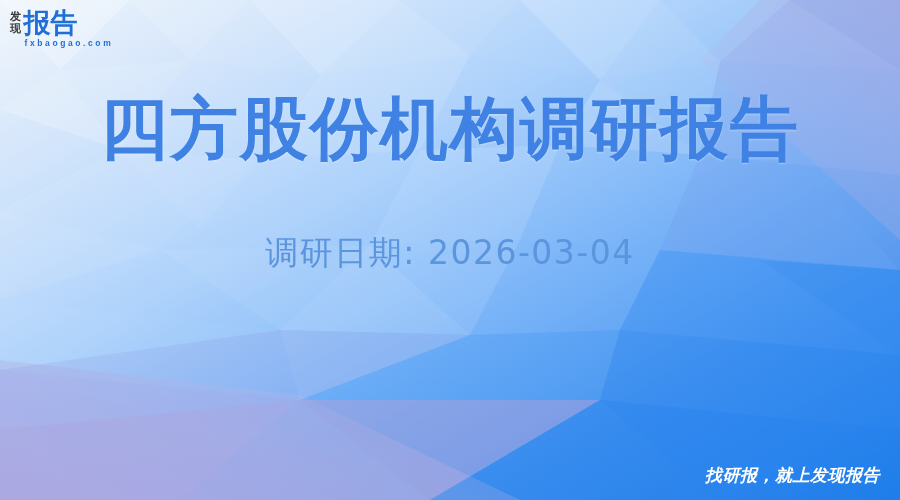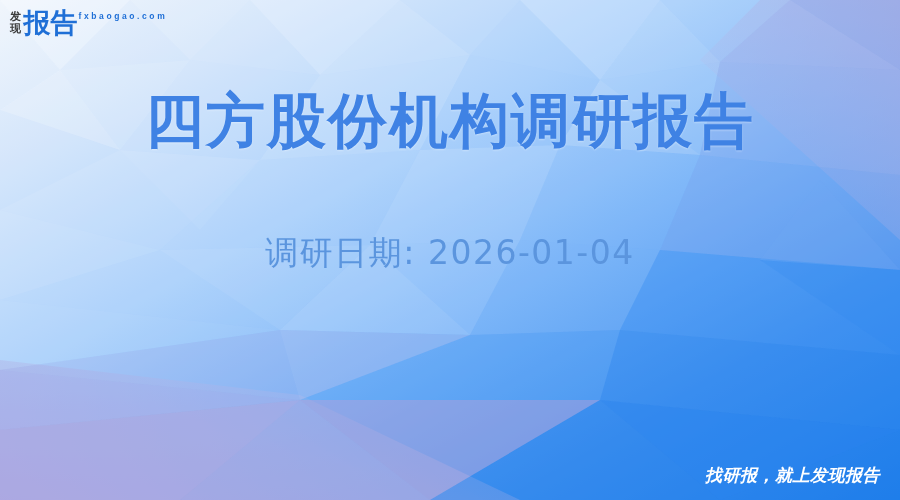--- a/index.html
+++ b/index.html
@@ -44,21 +44,21 @@
   #logo-stack span {
     font-family: "DejaVu Sans", sans-serif;
     font-size: 11px;
     line-height: 12px;
     font-weight: 700;
     color: #3c3c3c;
     letter-spacing: -0.5px;
   }
   #logo-main-wrap {
     display: flex;
-    flex-direction: row;
+    flex-direction: column;
   }
   #logo-main {
     font-family: "DejaVu Sans", sans-serif;
     font-size: 27px;
     line-height: 27px;
     font-weight: 700;
     color: #1f6fd6;
     letter-spacing: 0px;
   }
   #logo-domain {
@@ -76,26 +76,26 @@
   #title-block {
     position: absolute;
     left: 0;
     top: 86px;
     width: 900px;
     text-align: center;
     z-index: 5;
   }
   #main-title {
     font-family: "DejaVu Sans", sans-serif;
-    font-size: 59px;
+    font-size: 68px;
     line-height: 70px;
     font-weight: 700;
     color: #3f82e4;
     letter-spacing: 2px;
-    margin: 0;
+    margin: 8px;
     text-shadow: 0 1px 2px rgba(255,255,255,0.35);
   }
   #subtitle {
     position: absolute;
     left: 0;
     top: 232px;
     width: 900px;
     text-align: center;
     font-family: "DejaVu Sans", sans-serif;
     font-size: 33px;
@@ -222,17 +222,17 @@
     <div id="logo-main-wrap">
       <div id="logo-main">报告</div>
       <div id="logo-domain">fxbaogao.com</div>
     </div>
   </div>
 
   <div id="title-block">
     <h1 id="main-title">四方股份机构调研报告</h1>
   </div>
 
-  <div id="subtitle">调研日期: 2026-01-04</div>
+  <div id="subtitle">调研日期: 2026-03-04</div>
 
   <div id="tagline">找研报，就上发现报告</div>
 
 </div>
 
 </body></html>

